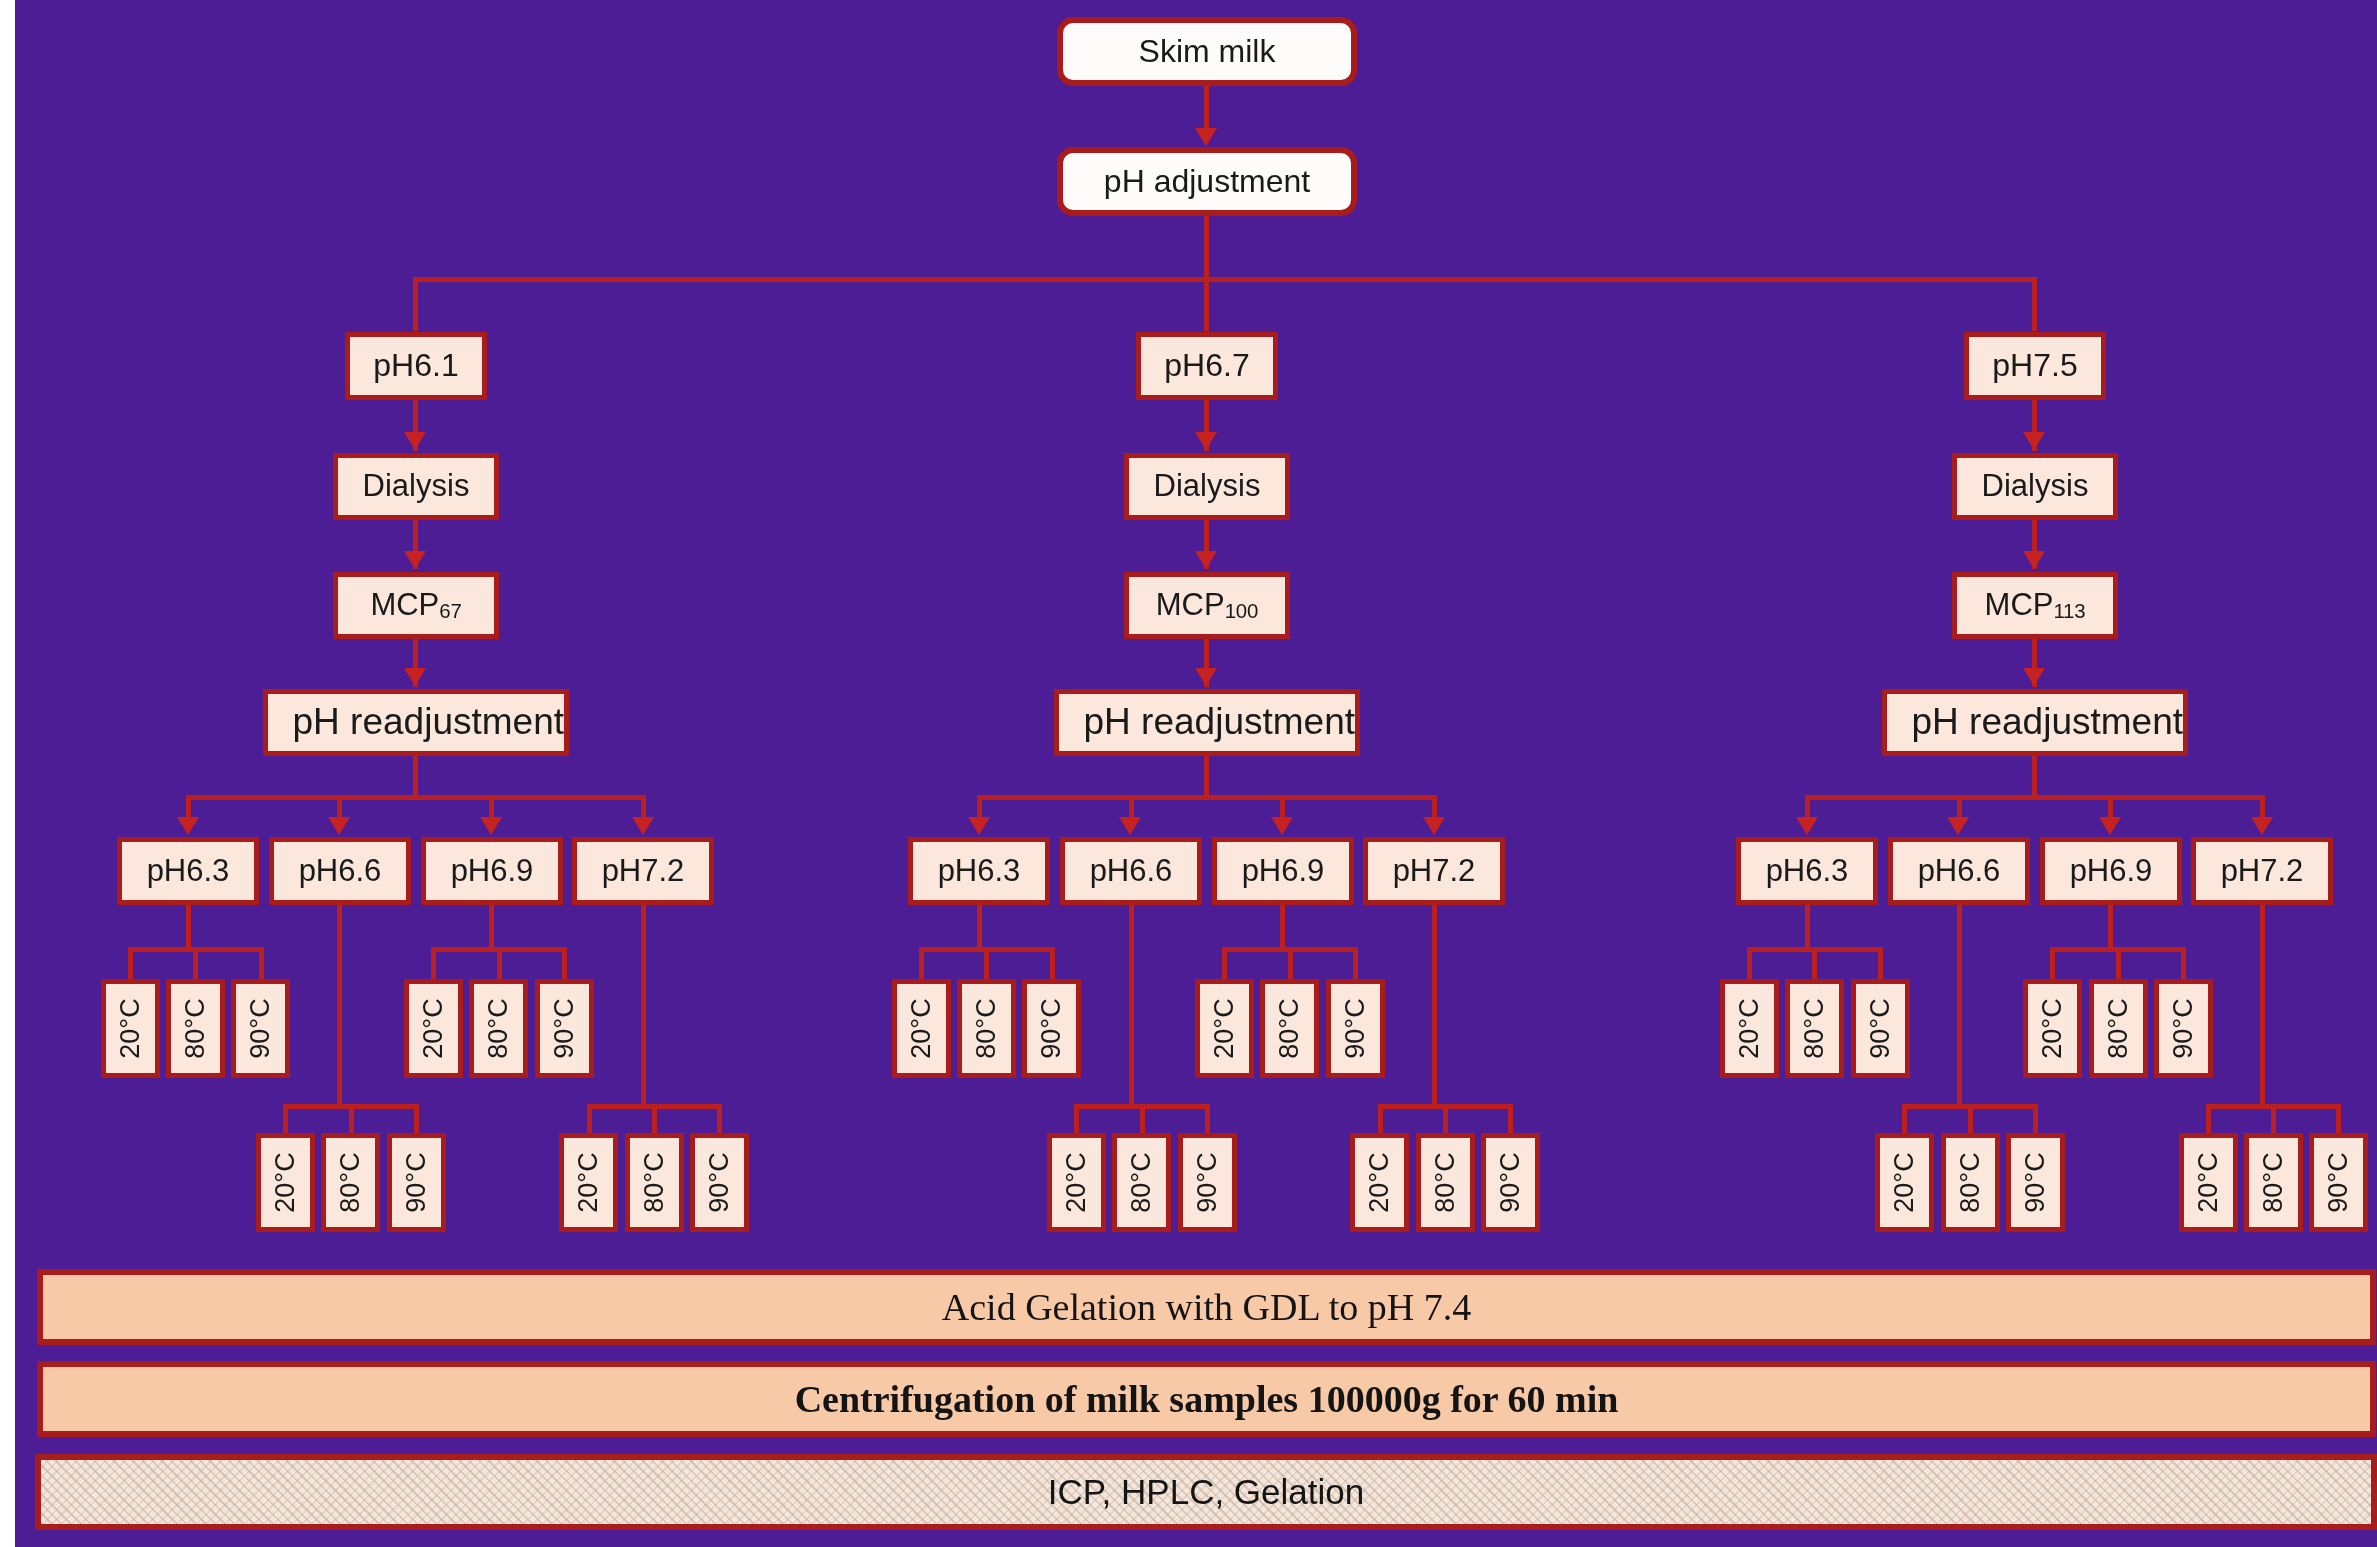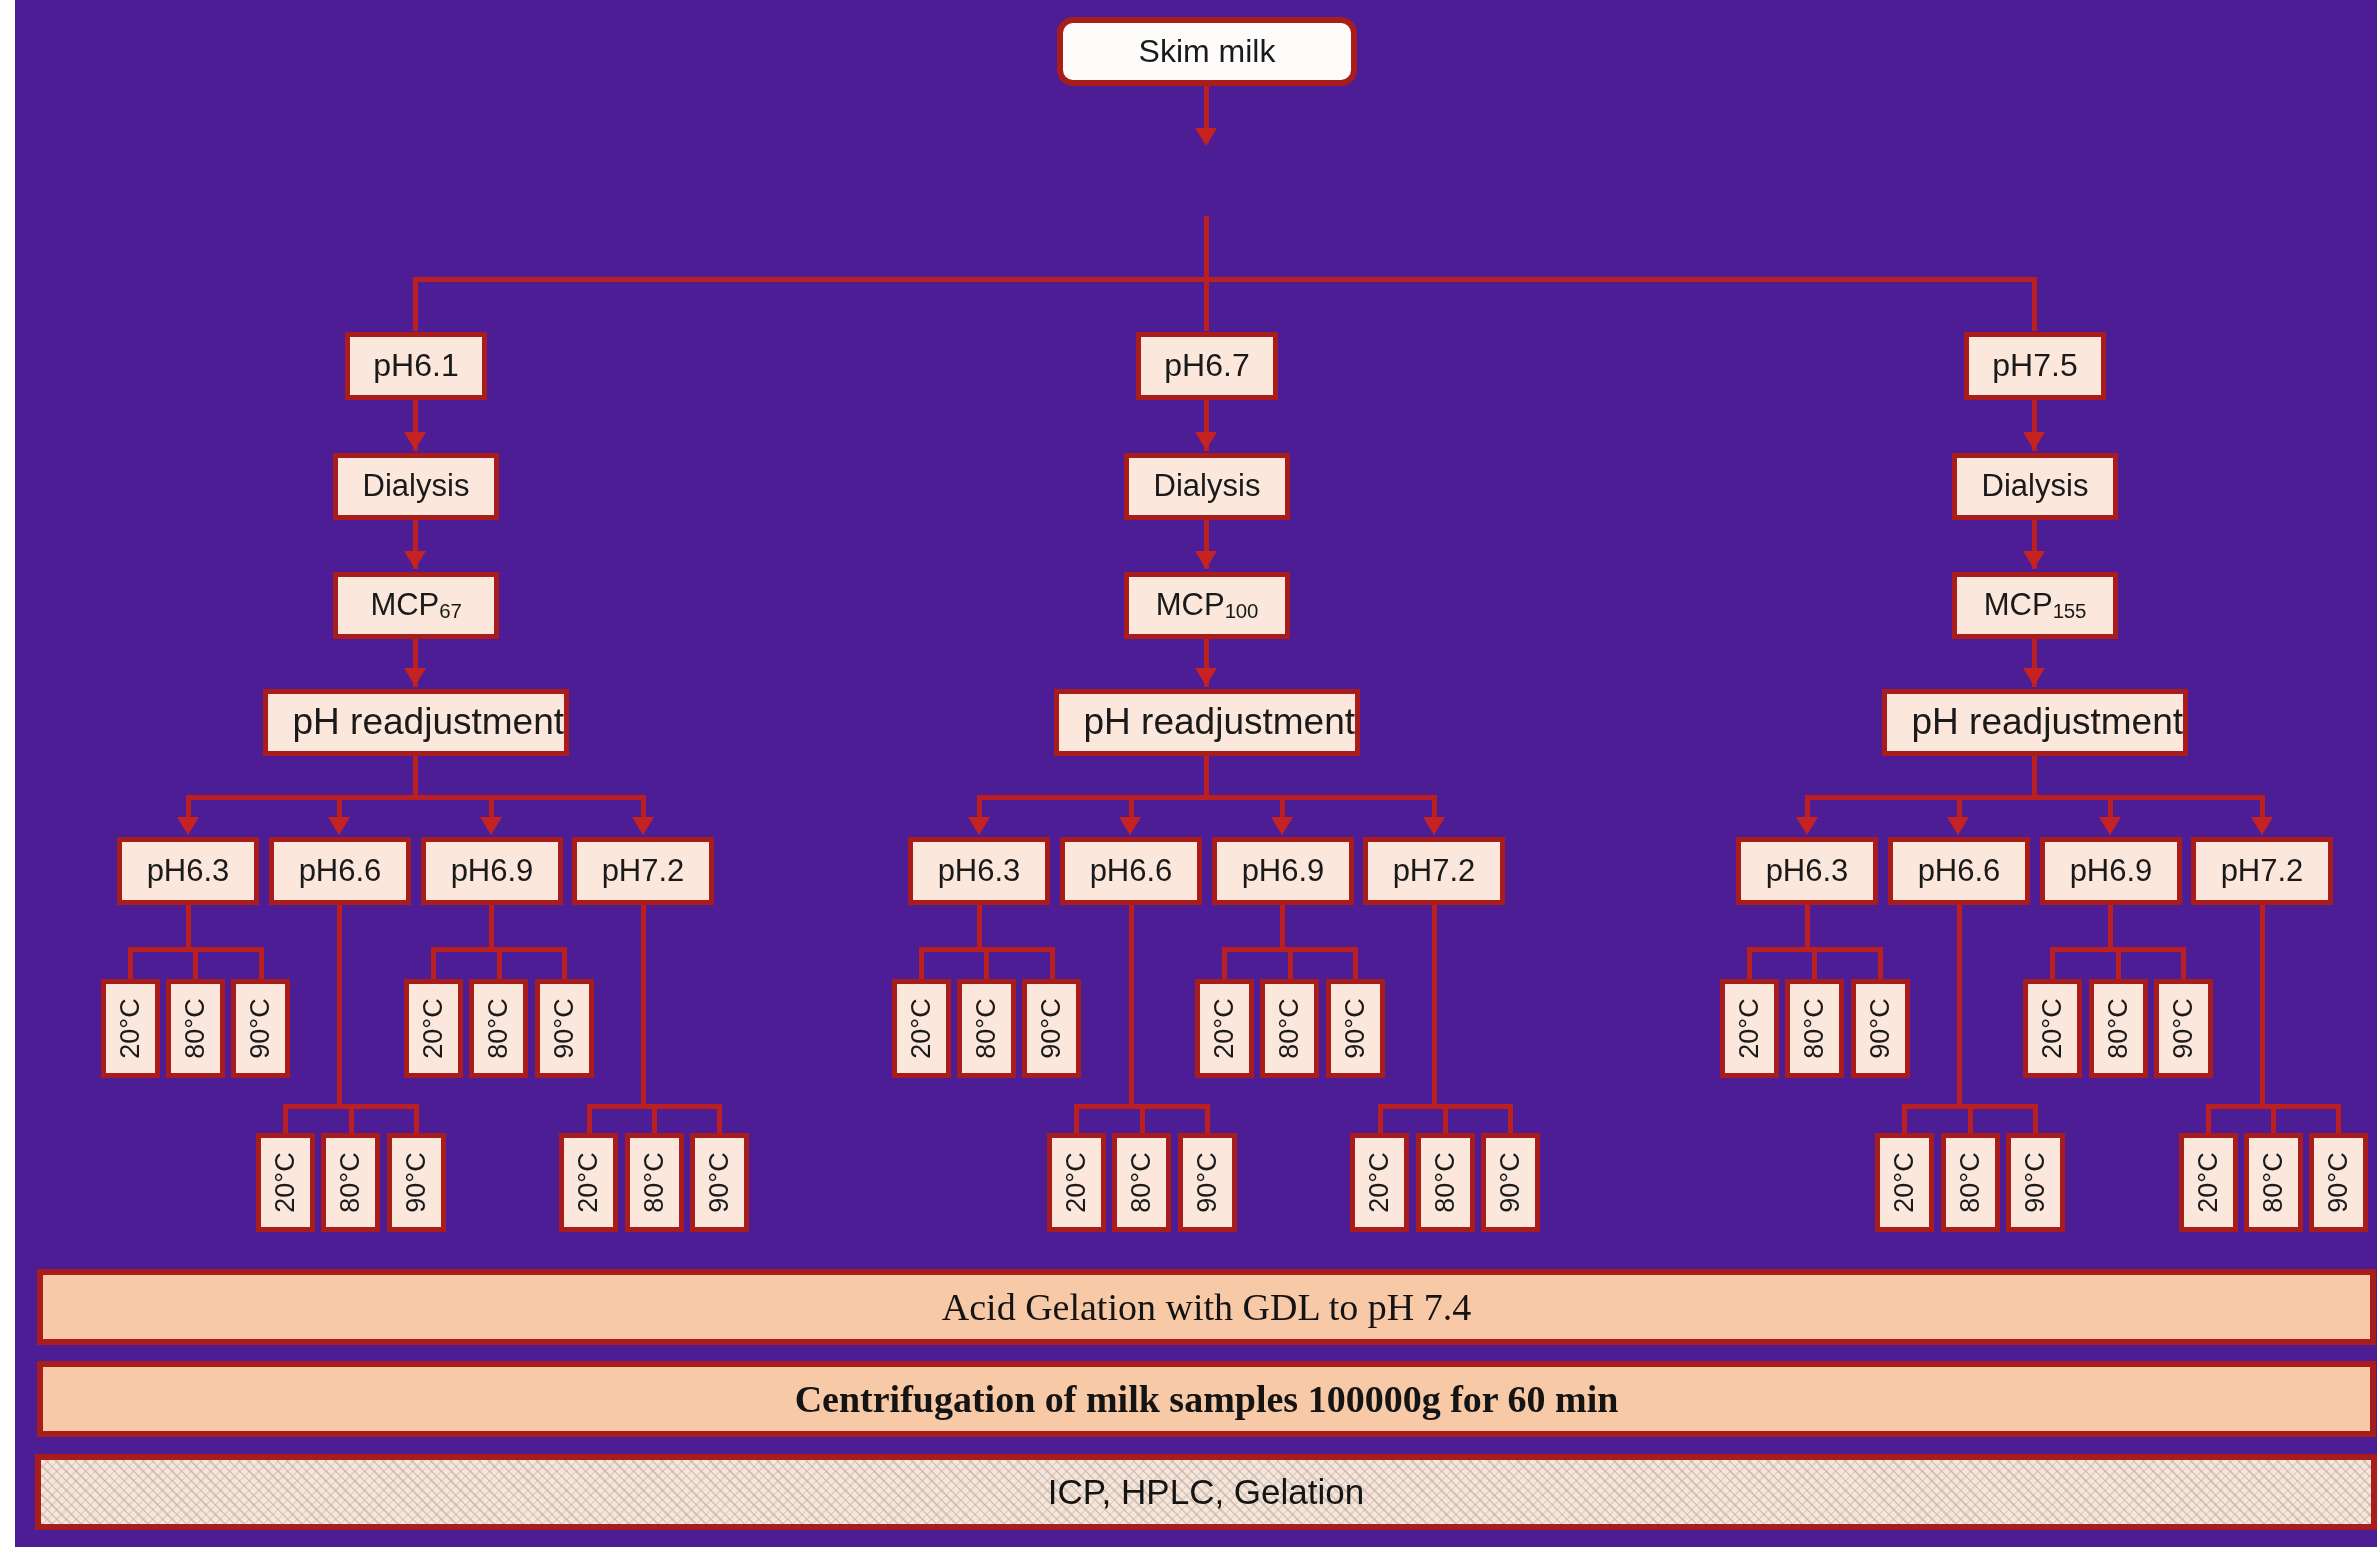--- a/index.html
+++ b/index.html
@@ -129,20 +129,23 @@
 
 <div id="canvas">
 
   <div class="node rounded lvl1" style="left:1042px; top:17.3px; width:300px; height:69px;">
     <span>Skim milk</span>
   </div>
 
   <div class="ln v" style="left:1189px; top:86px; width:5px; height:57px;"></div>
   <div class="arrow" style="left:1180px; top:128px;"></div>
 
+  <div class="node rounded lvl1" style="left:1042px; top:147px; width:300px; height:69px;">
+    <span>pH adjustment</span>
+  </div>
 
   <div class="ln v" style="left:1189px; top:216px; width:5px; height:65px;"></div>
 
   <div class="ln h" style="left:401px; top:277px; width:1619px; height:5px;"></div>
 
   <div class="ln v" style="left:398px; top:277px; width:5px; height:54px;"></div>
   <div class="ln v" style="left:1189px; top:277px; width:5px; height:54px;"></div>
   <div class="ln v" style="left:2017px; top:277px; width:5px; height:54px;"></div>
 
   <div id="branches-layer">
@@ -345,21 +348,21 @@
       </div>
       <div class="ln v" style="left:2017px; top:400px; width:5px; height:51px;"></div>
       <div class="arrow" style="left:2008px; top:432px;"></div>
       <div class="node lvl2" style="left:1937px; top:453px; width:166px; height:67px;">
         <span>Dialysis</span>
       </div>
       <div class="ln v" style="left:2017px; top:520px; width:5px; height:49px;"></div>
       <div class="arrow" style="left:2008px; top:551px;"></div>
       <div class="node lvl2" style="left:1937px; top:572px; width:166px; height:67px;">
         <span>MCP</span>
-        <sub>155</sub>
+        <sub>113</sub>
       </div>
       <div class="ln v" style="left:2017px; top:639px; width:5px; height:48px;"></div>
       <div class="arrow" style="left:2008px; top:668px;"></div>
       <div class="node readj" style="left:1867px; top:689px; width:306px; height:67px;">
         <span>pH readjustment</span>
       </div>
       <div class="ln v" style="left:2017px; top:756px; width:5px; height:42px;"></div>
       <div class="ln h" style="left:1792px; top:795px; width:455px; height:5px;"></div>
       <div class="ln v" style="left:1790px; top:795px; width:5px; height:31px;"></div>
       <div class="arrow" style="left:1781px; top:817px;"></div>

